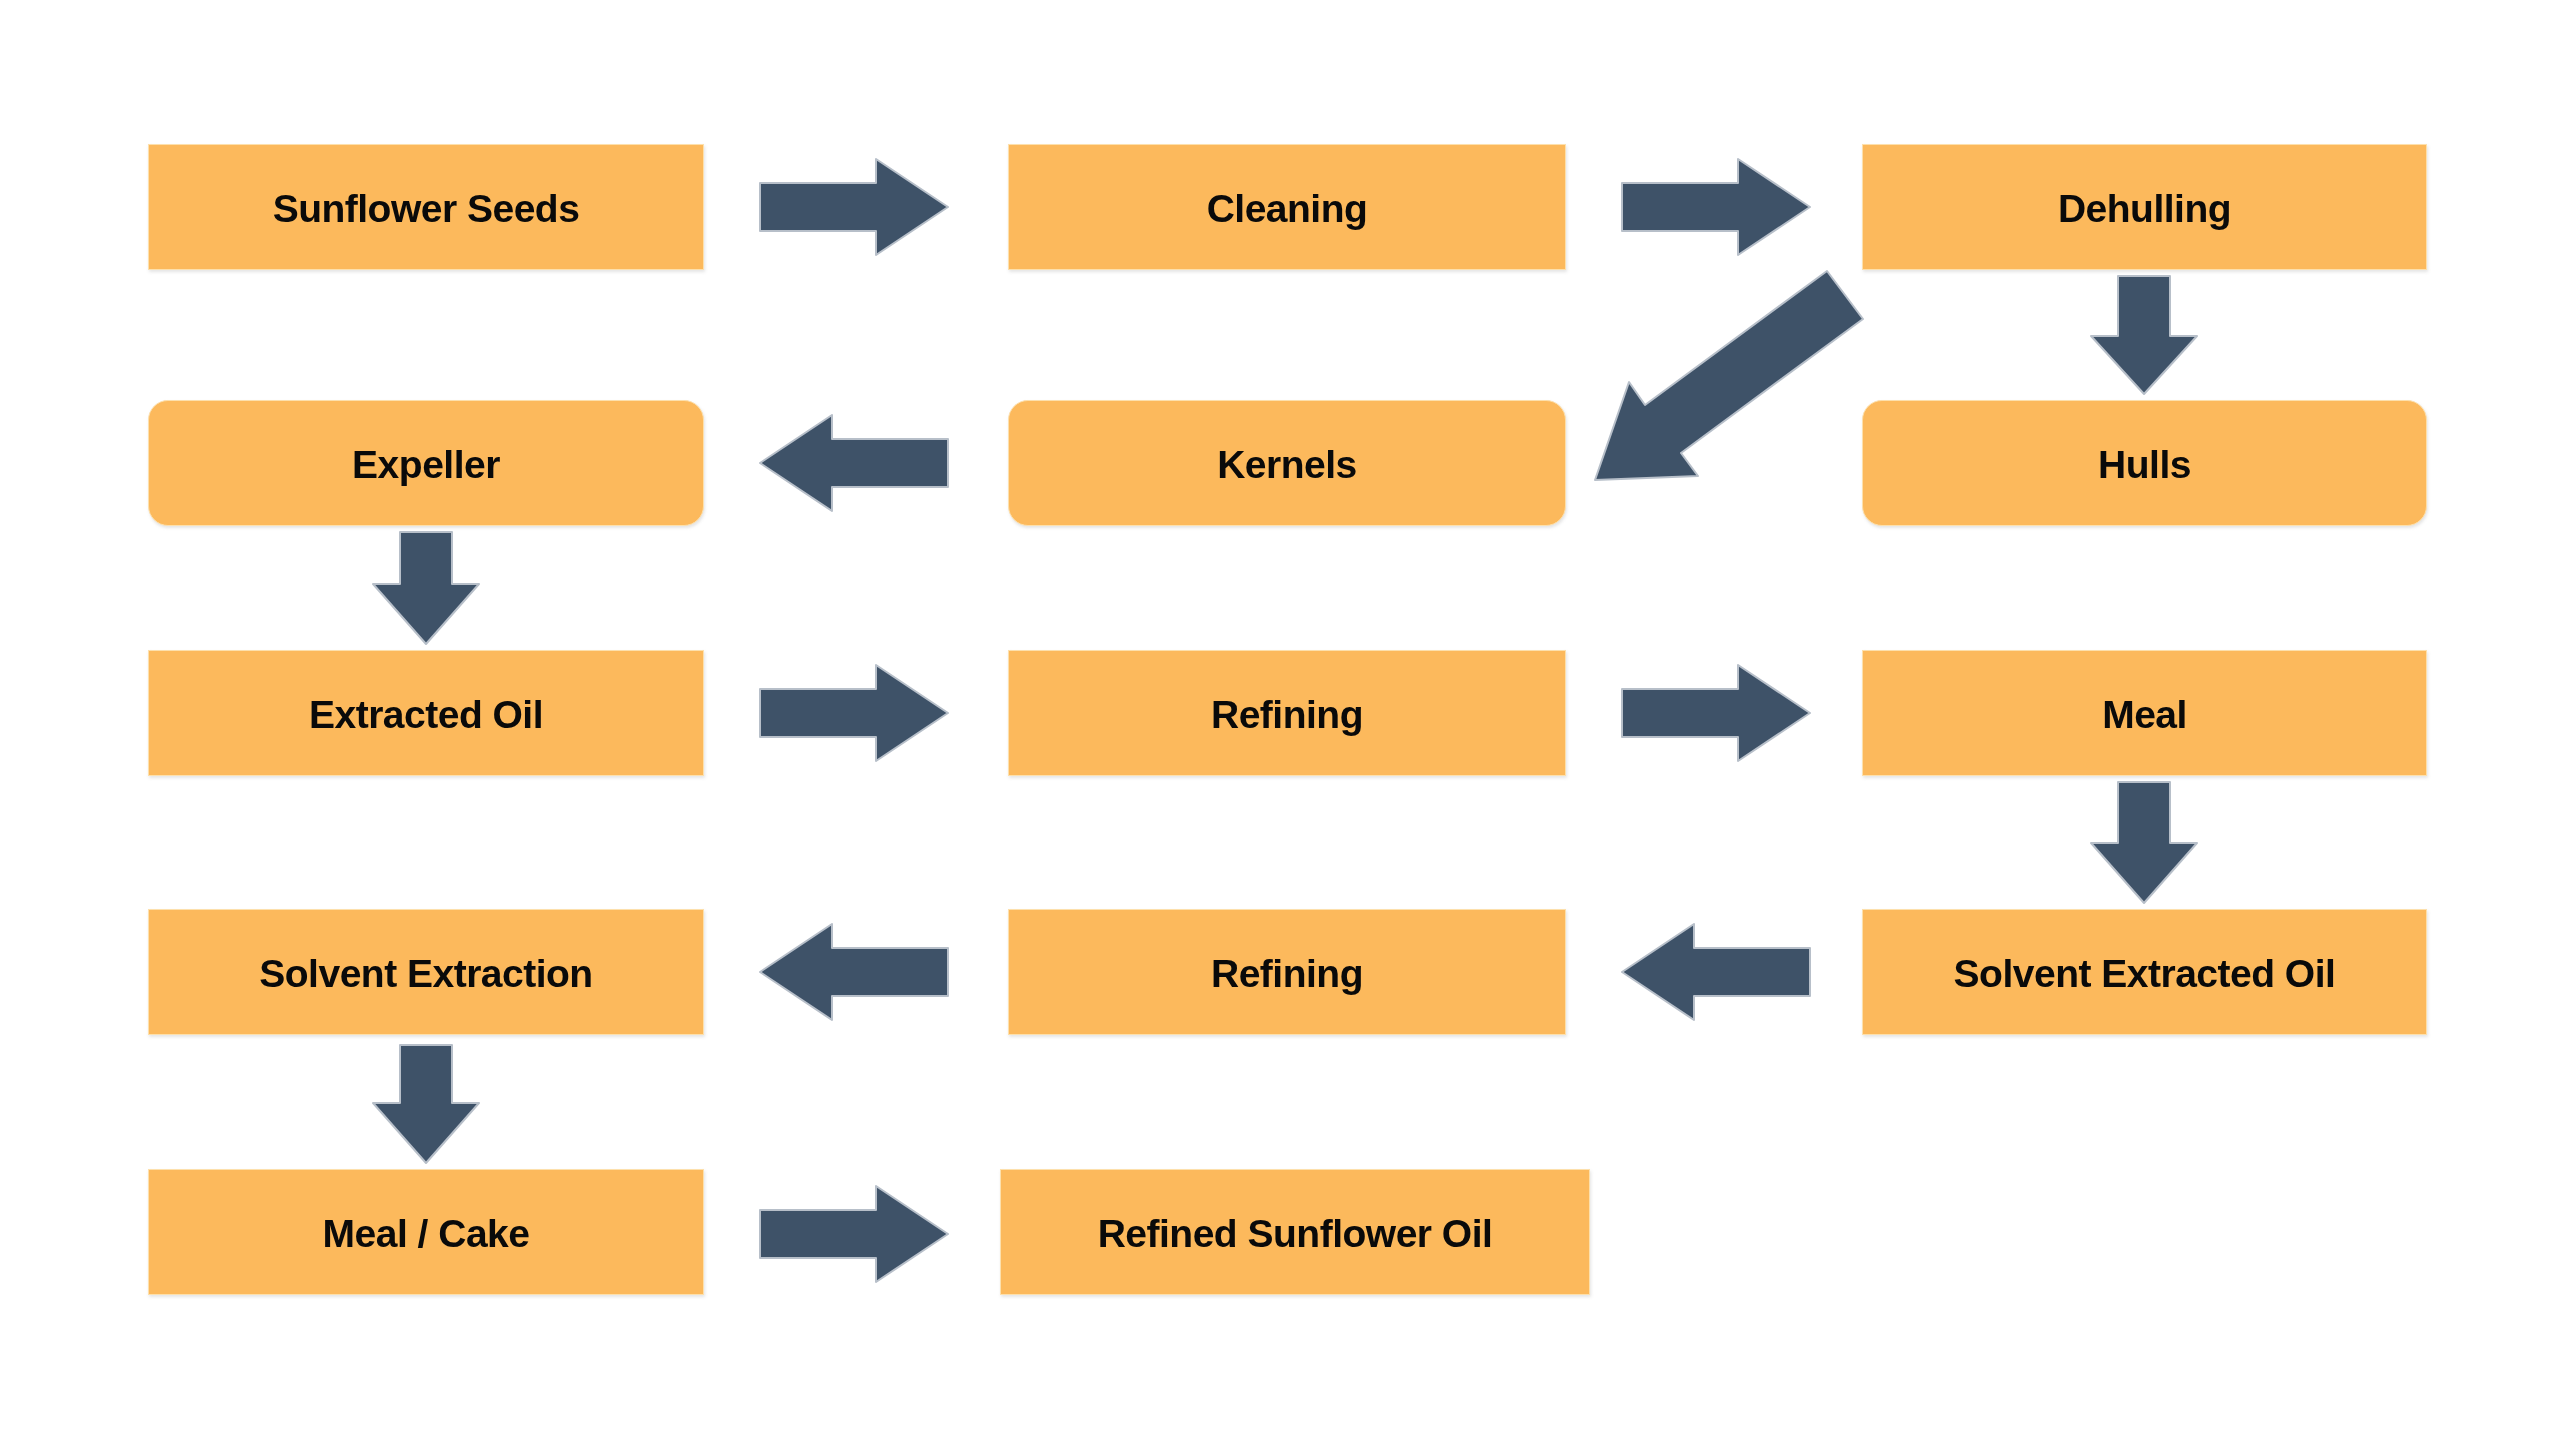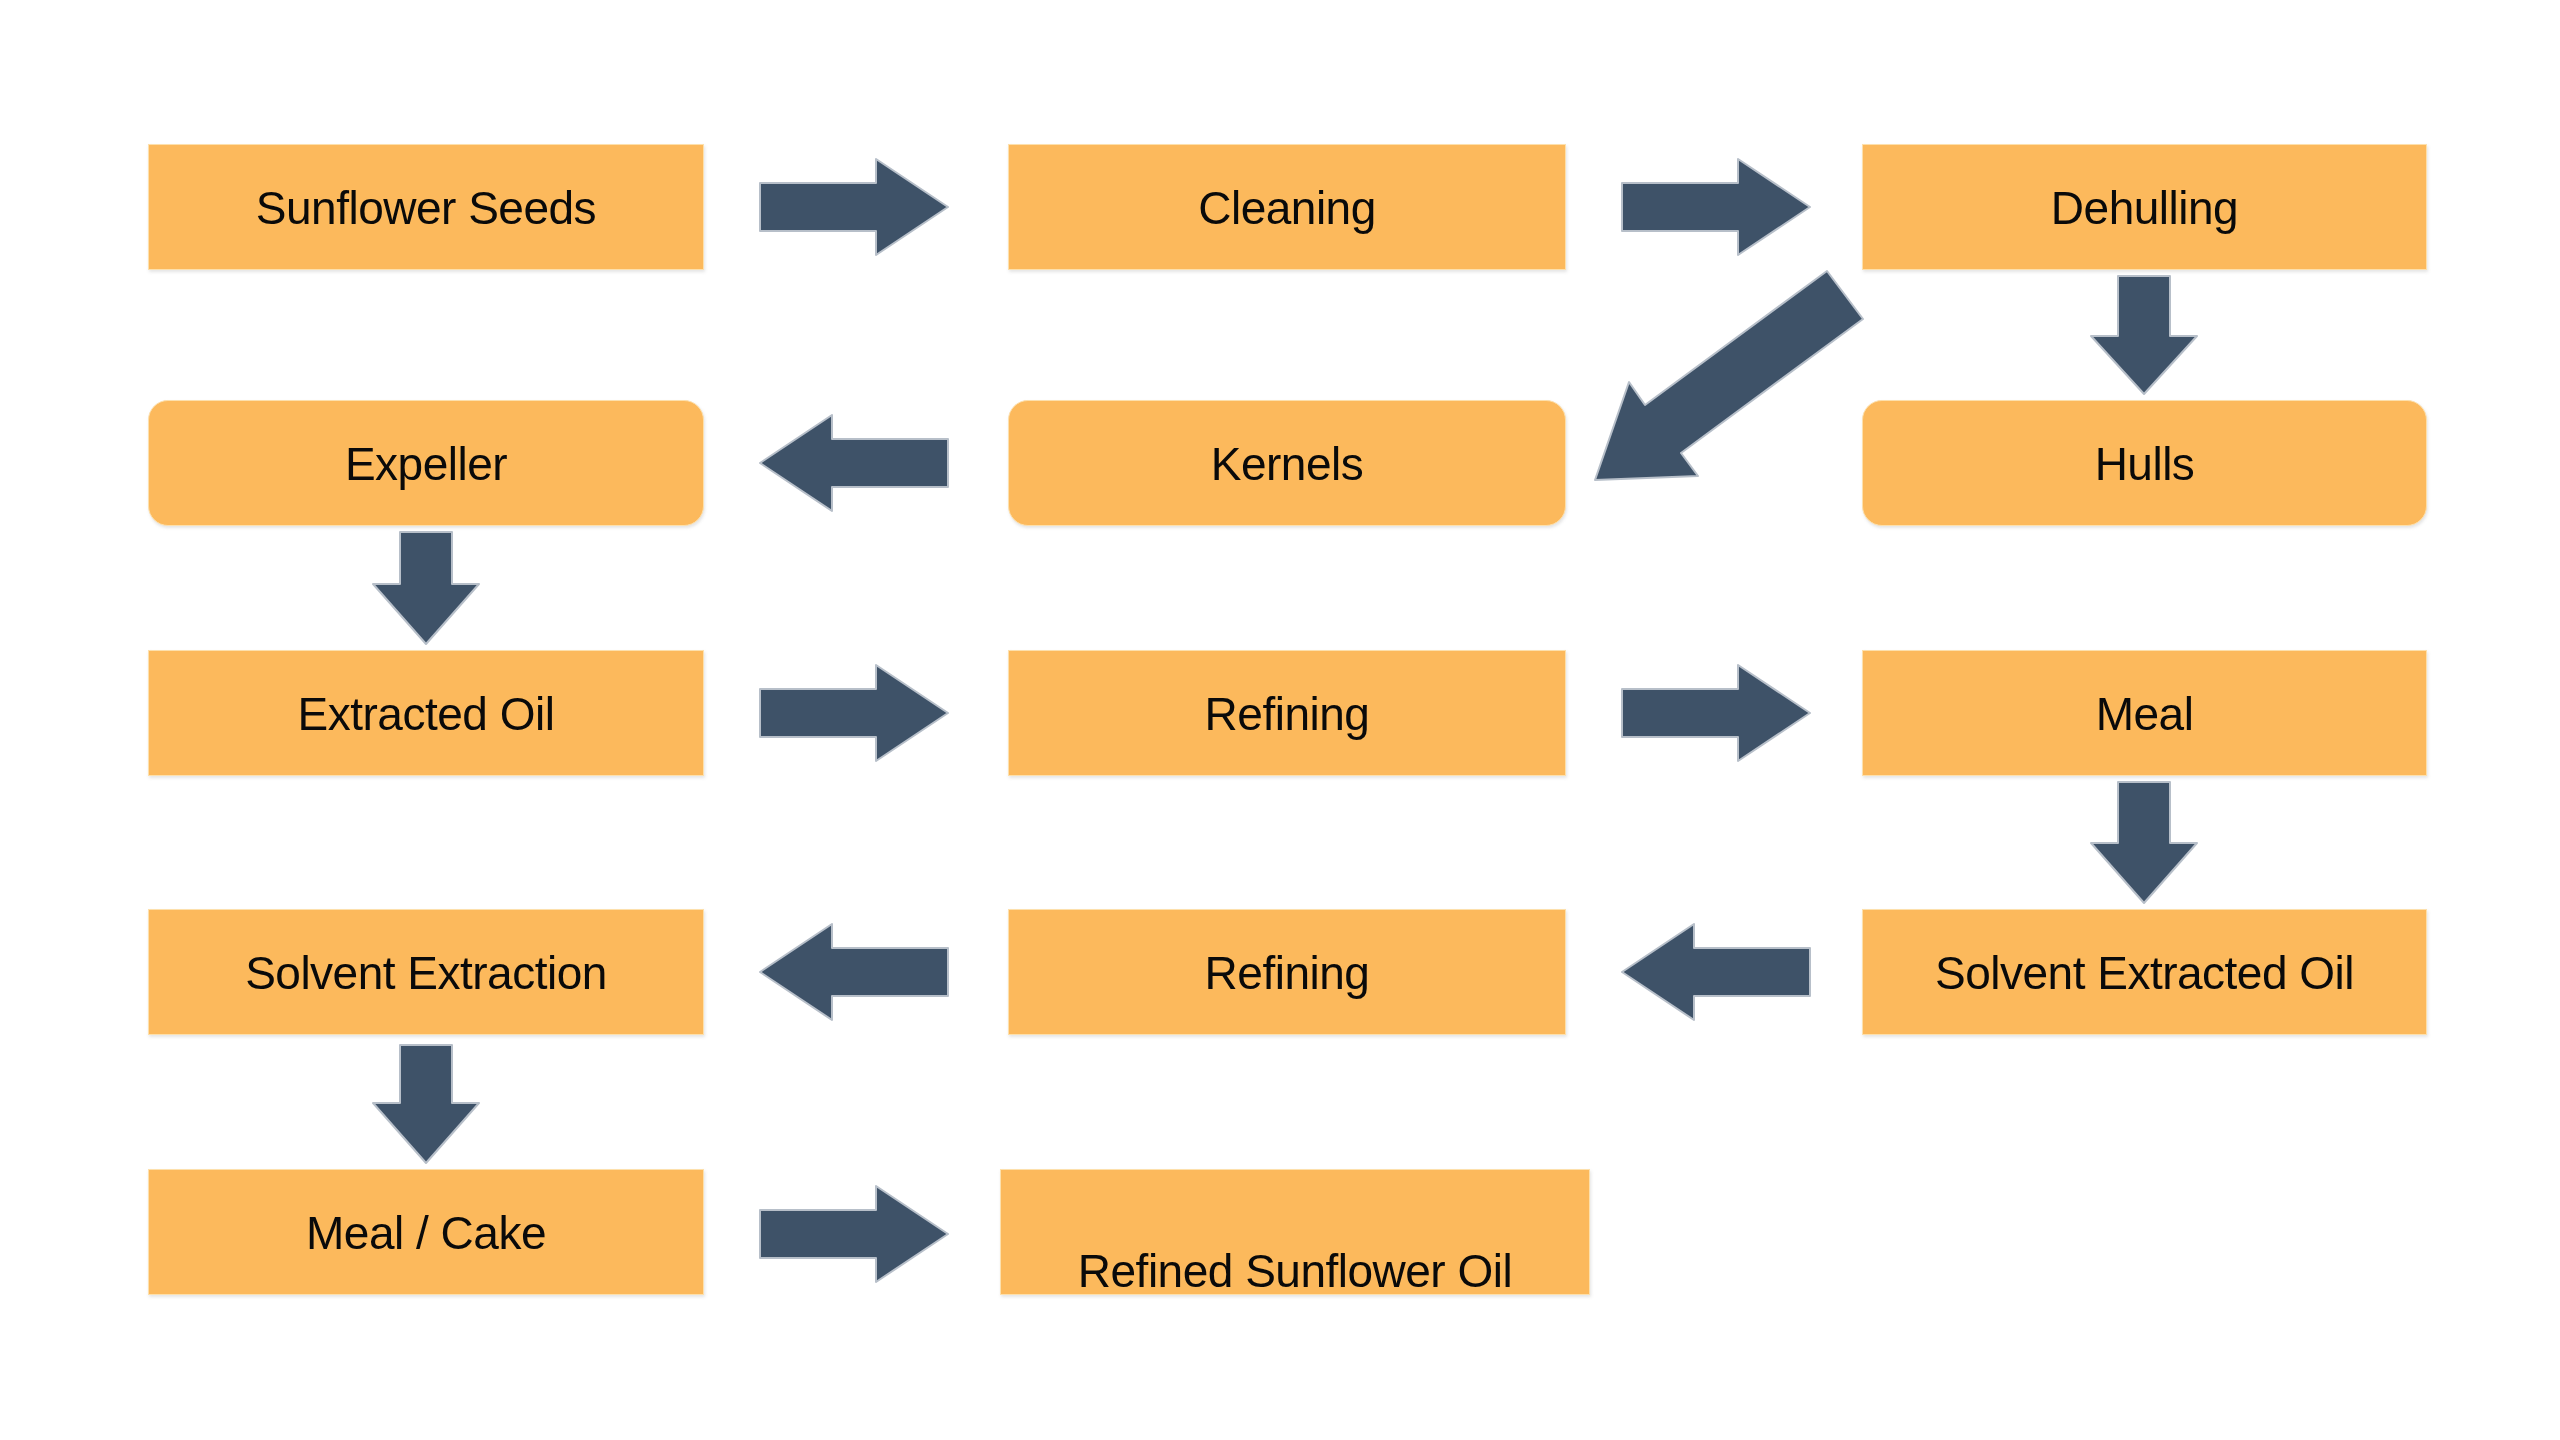--- a/index.html
+++ b/index.html
@@ -34,38 +34,38 @@
     position:absolute;
     height:126px;
     background:var(--box-fill);
     border:1px solid #FDE0AC;
     display:flex;
     align-items:center;
     justify-content:center;
     box-shadow:1px 2px 3px rgba(150,150,150,0.25);
   }
   .node-label{
-    font-size:46px;
-    font-weight:normal;
+    font-size:39px;
+    font-weight:bold;
     letter-spacing:-0.5px;
     color:var(--text);
     white-space:nowrap;
     line-height:1;
     padding-top:2px;
   }
   
   .c1{left:148px;width:556px;}
   .c2{left:1008px;width:558px;}
   .c3{left:1862px;width:565px;}
   .r1{top:144px;}
   .r2{top:400px;border-radius:20px;}
   .r3{top:650px;}
   .r4{top:909px;}
   .r5{top:1169px;}
-  .wide{left:1000px;width:590px;align-items:flex-end;}
+  .wide{left:1000px;width:590px;}
 </style>
 </head>
 <body>
 
 <div class="canvas">
 
   <svg class="arrow-layer" width="2560" height="1440" viewBox="0 0 2560 1440" aria-hidden="true">
 
     <polygon points="760,183 876,183 876,159 948,207 876,255 876,231 760,231"></polygon>
     <polygon points="1622,183 1738,183 1738,159 1810,207 1738,255 1738,231 1622,231"></polygon>

